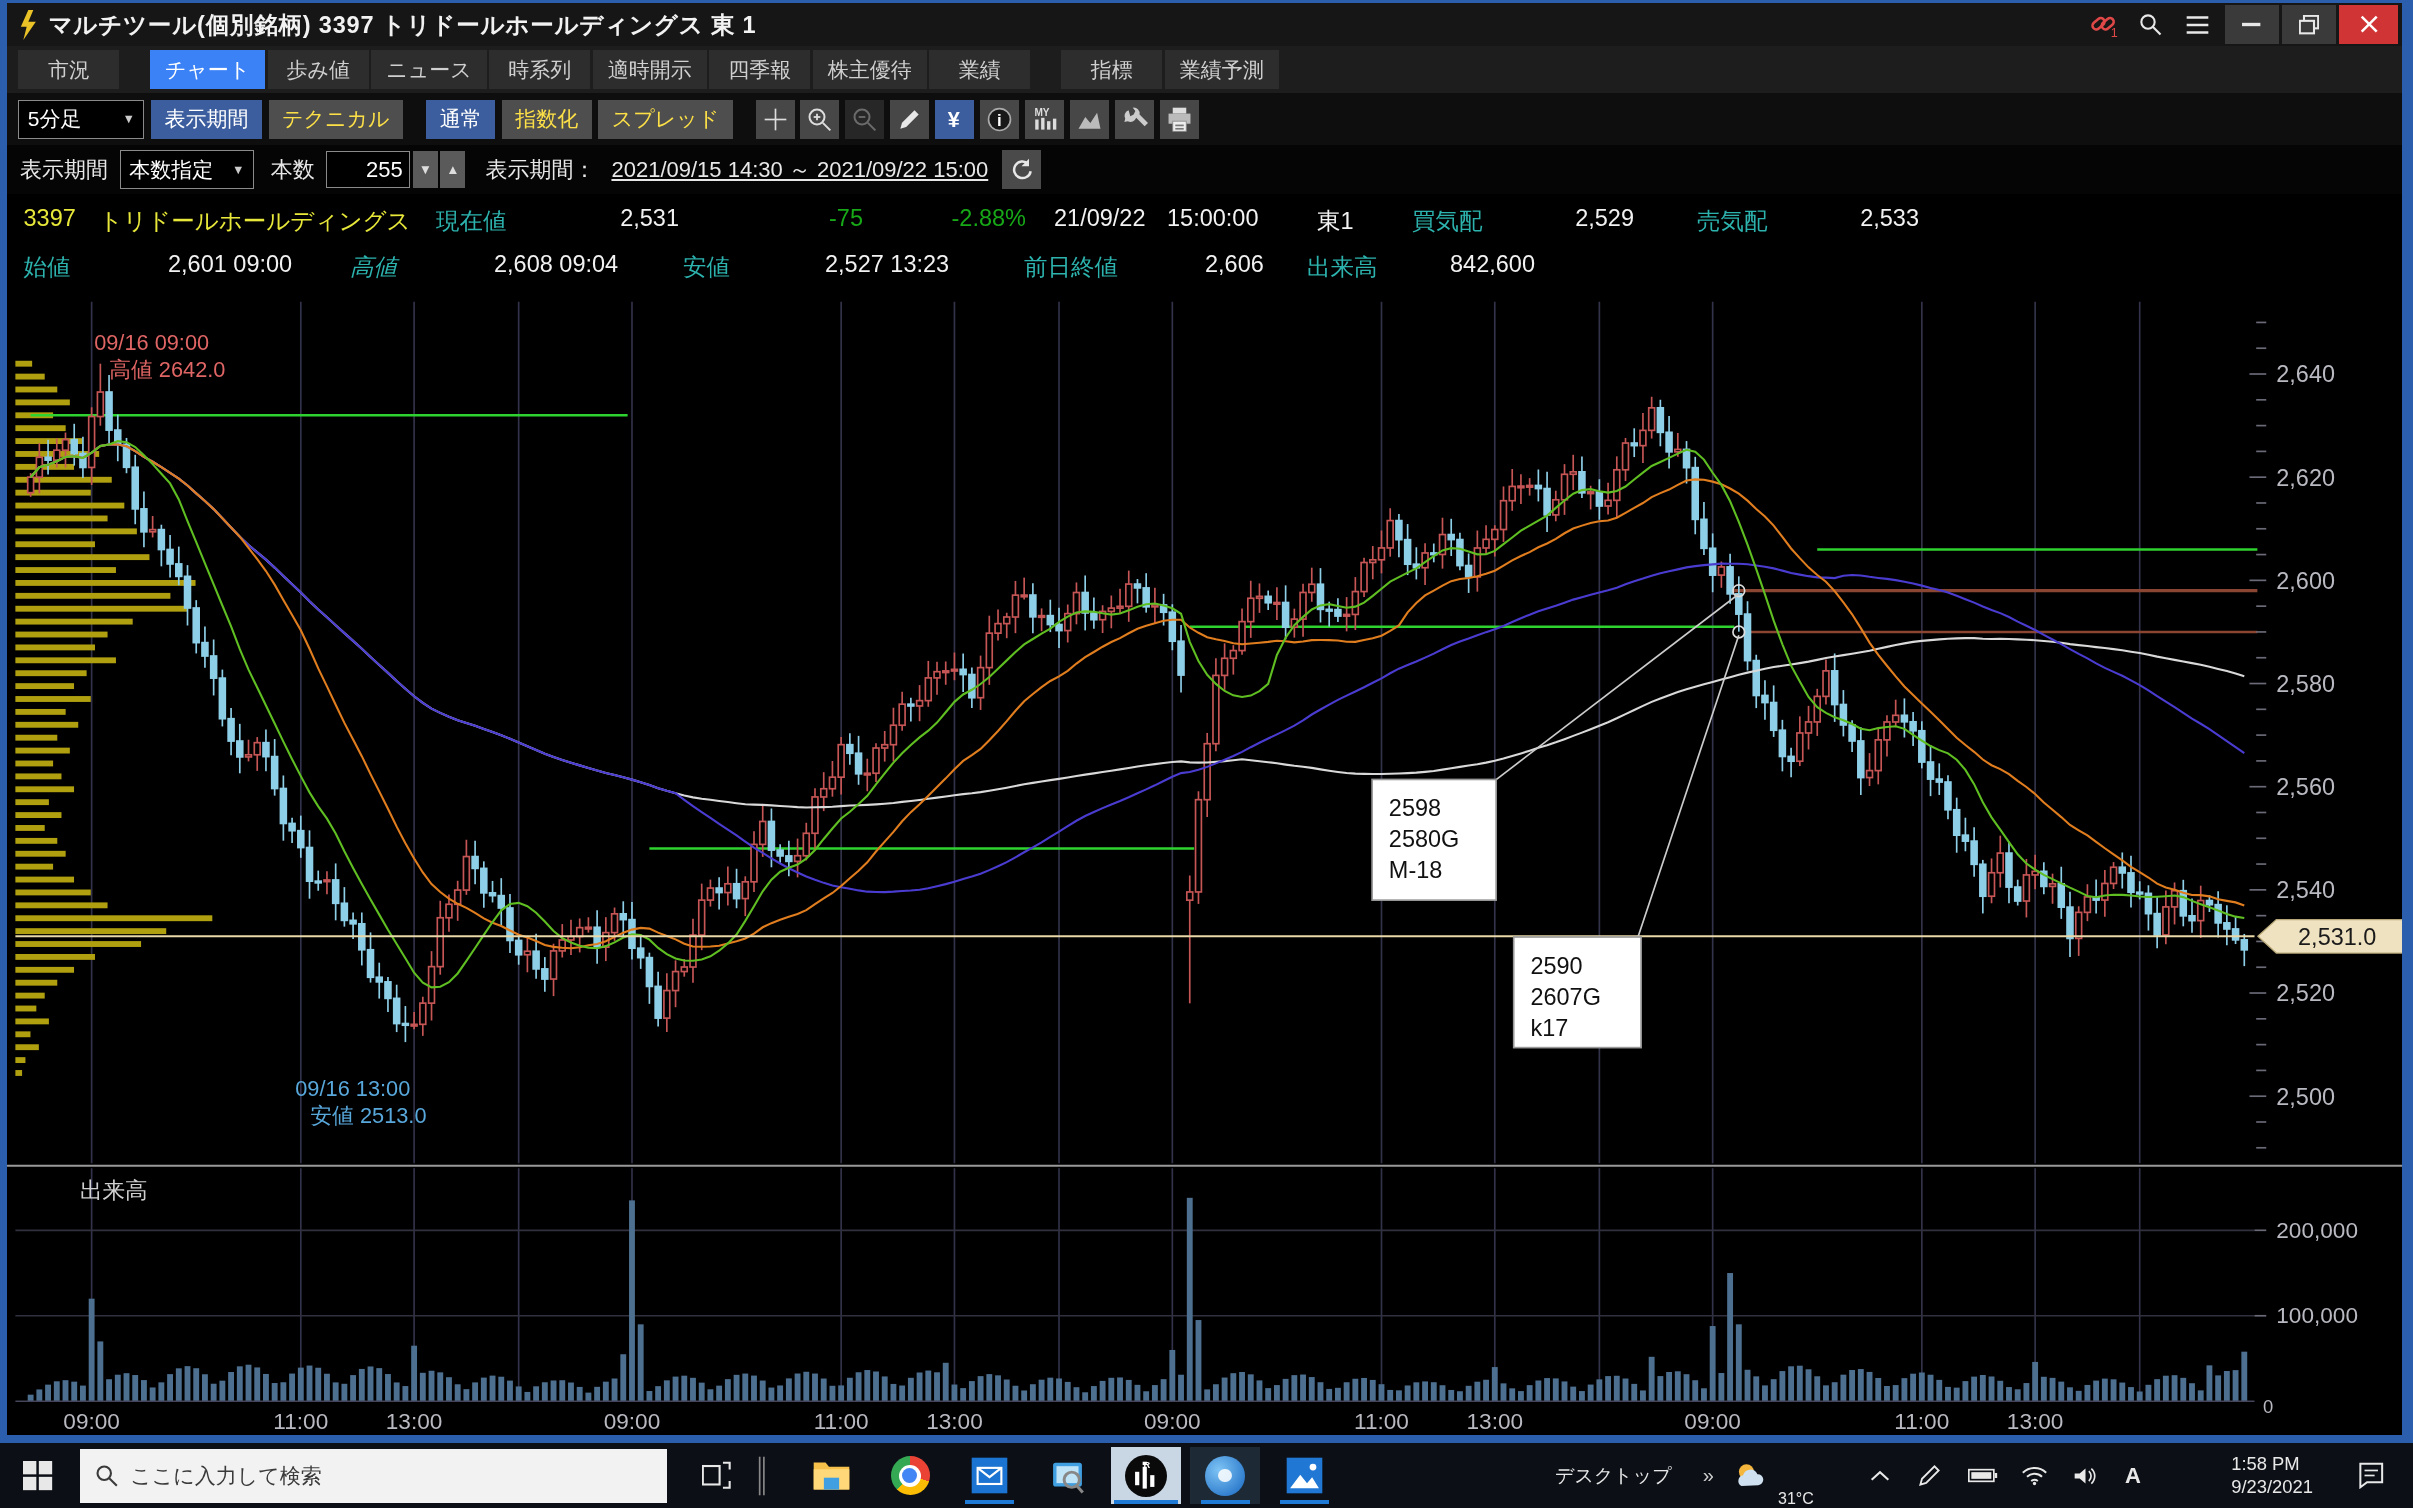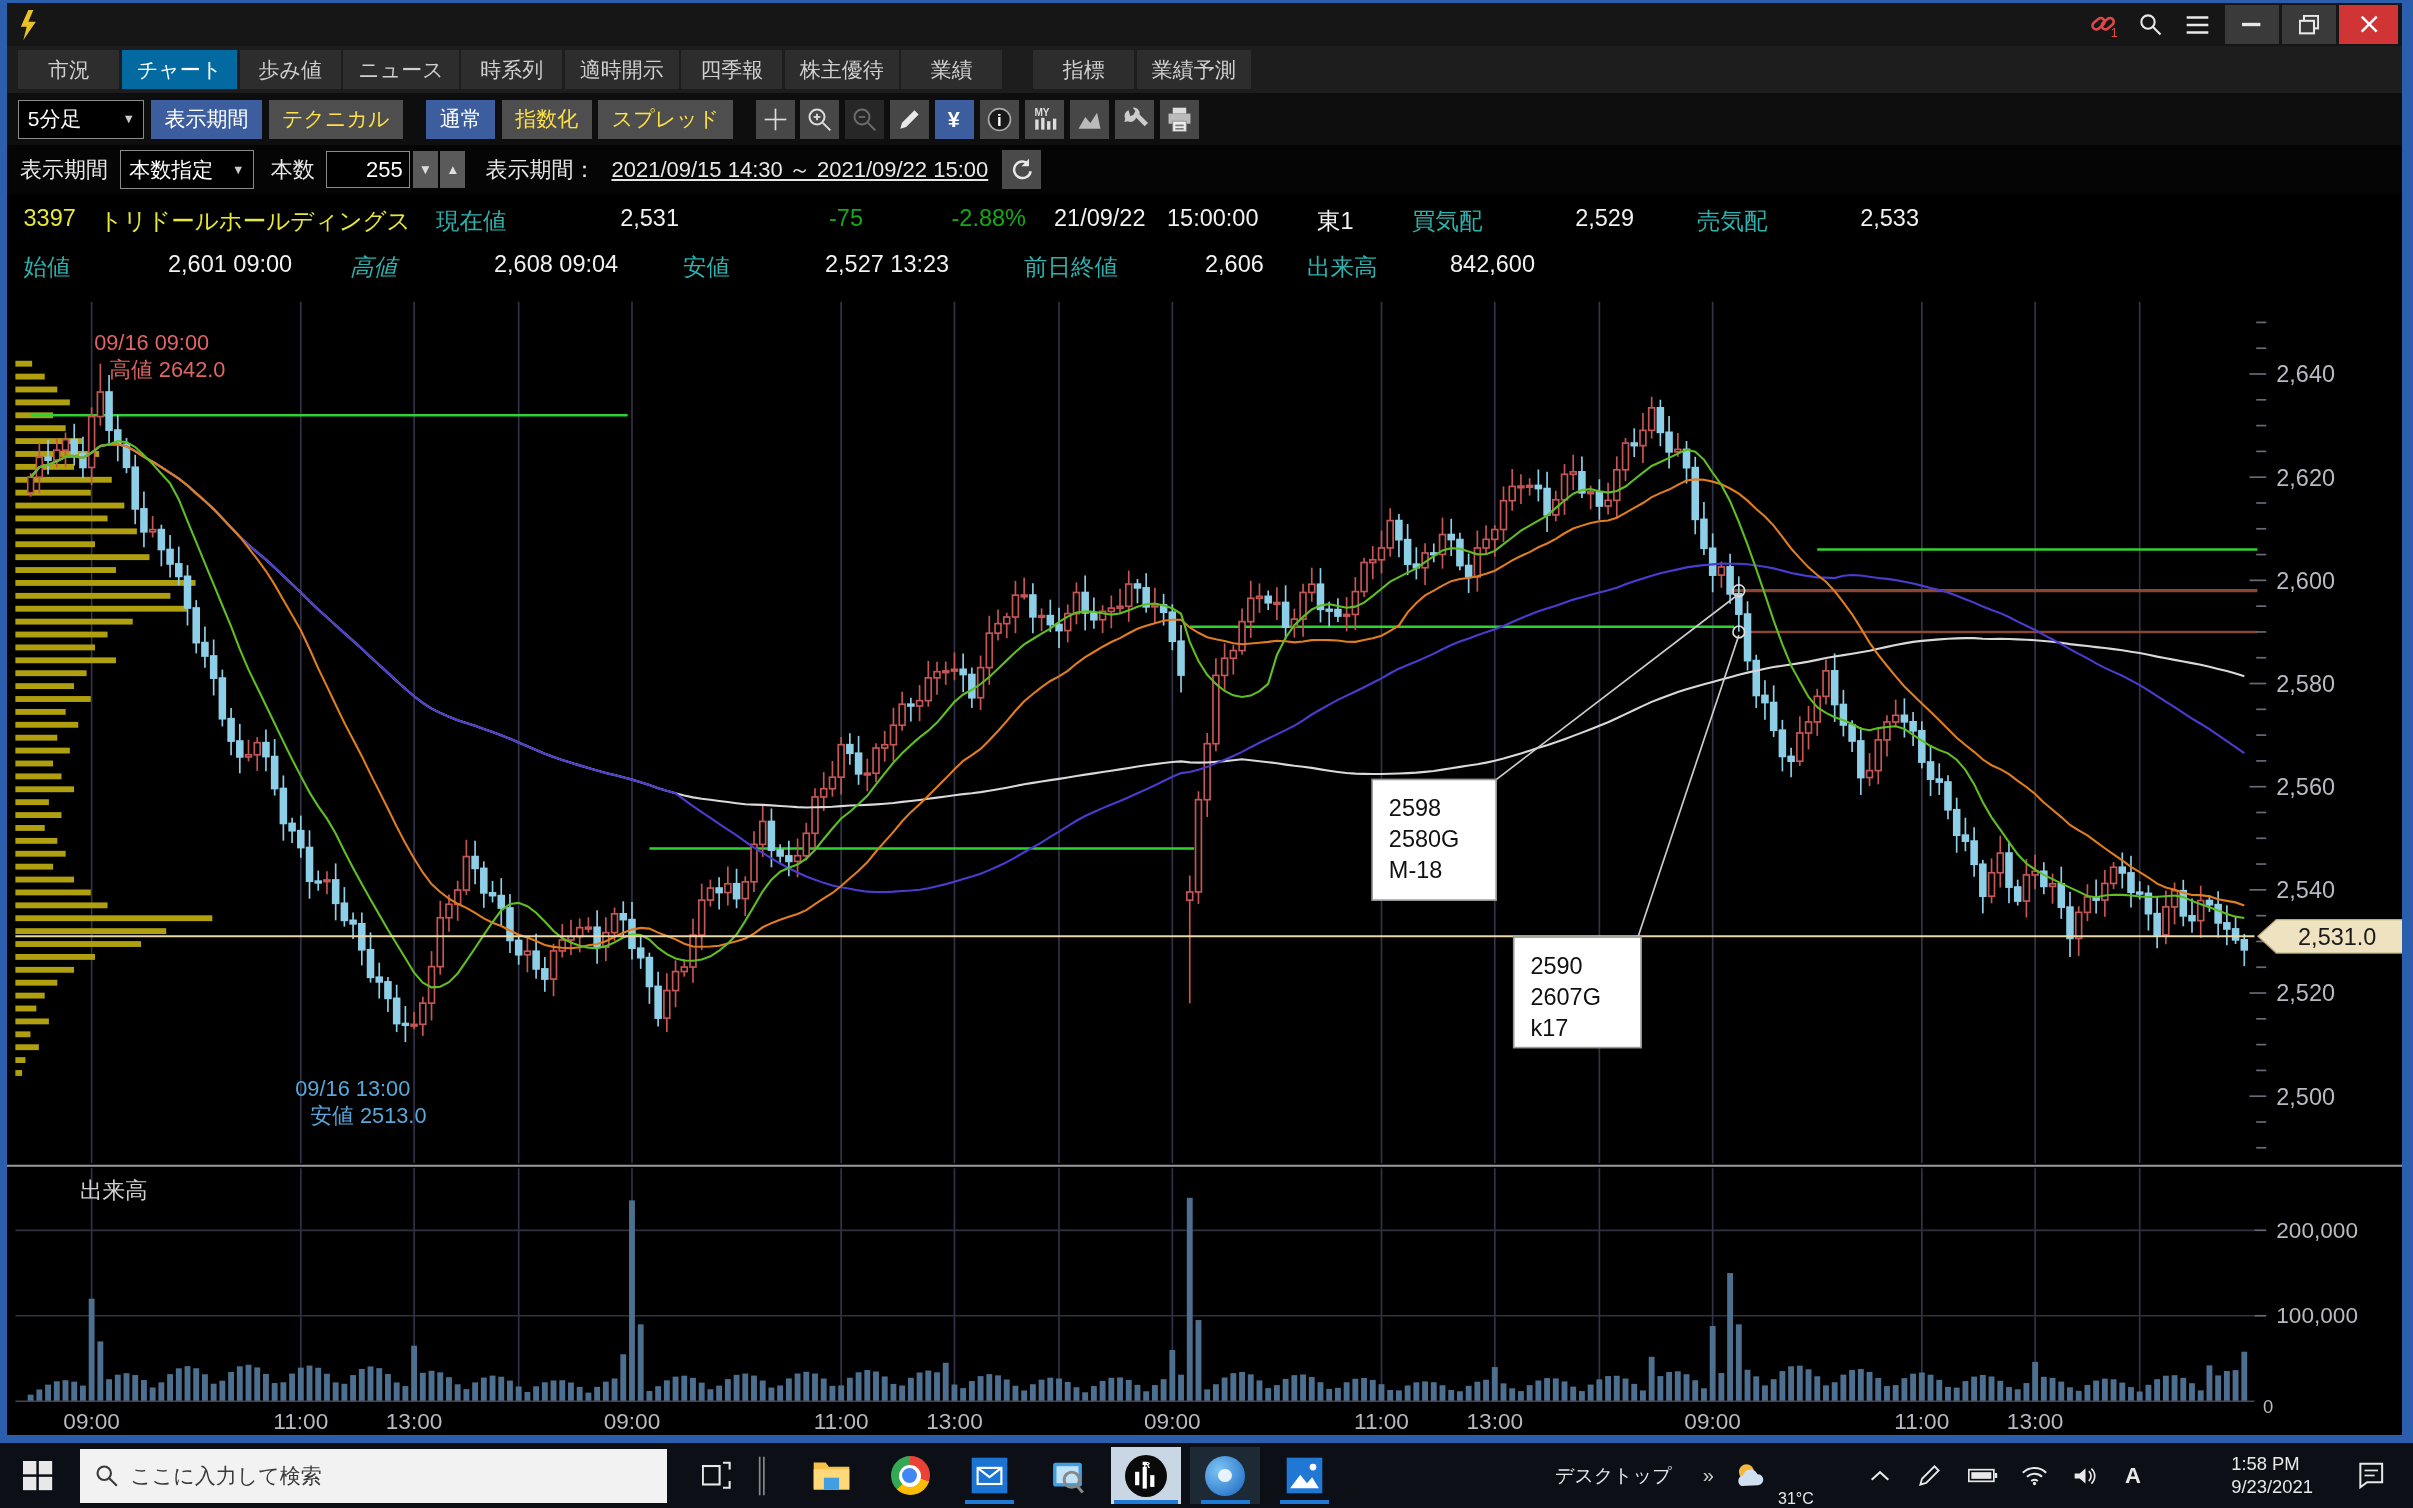--- a/index.html
+++ b/index.html
@@ -12,21 +12,21 @@
   .apptitle{font-size:23.5px;font-weight:bold;color:#f2f2f2;margin-left:8.4px;letter-spacing:0.8px;}
   .tb-right{position:absolute;right:3.4px;top:0;height:44px;display:flex;align-items:center;}
   .tb-ctl{width:54px;height:39px;display:flex;align-items:center;justify-content:center;margin-left:3.4px;}
   .tb-ctl.close{background:#d03434;width:59px;}
   .tb-ico{width:47px;height:39px;display:flex;align-items:center;justify-content:center;}
   
   .tabsrow{position:absolute;left:6.7px;top:46px;width:2395px;height:47px;background:#1d1d1d;
            display:flex;align-items:center;padding-left:11.7px;box-sizing:border-box;z-index:10;}
   .tab{min-width:101px;height:39px;margin-right:2.5px;background:#2d2d2d;color:#cfcfcf;font-size:21px;
        display:flex;align-items:center;justify-content:center;padding:0 15px;box-sizing:border-box;}
-  .tab.active{background:#0369a1;color:#fff;}
+  .tab.active{background:#3b82f6;color:#fff;margin-left:28px;}
   .tab.gapleft{margin-left:28.5px;}
   
   .toolrow{position:absolute;left:6.7px;top:93px;width:2395px;height:52px;background:#0e0e0e;
            display:flex;align-items:center;padding-left:11.7px;box-sizing:border-box;z-index:10;}
   .ddl{height:39px;background:#000;border:1.7px solid #8a8a8a;color:#fff;font-size:21px;
        display:flex;align-items:center;justify-content:space-between;padding:0 8.4px;box-sizing:border-box;}
   .tbtn{height:39px;background:#4e4e4e;color:#fde047;font-size:21px;display:flex;align-items:center;
         justify-content:center;padding:0 13.4px;margin-left:6.7px;box-sizing:border-box;}
   .tbtn.active{background:#3c5e9e;color:#fff;}
   .ibtn{width:39px;height:39px;background:#474747;margin-left:5.9px;display:flex;align-items:center;
@@ -64,20 +64,21 @@
   <div class="frame" style="left:0;top:0;width:6.7px;height:1443px;"></div>
   <div class="frame" style="left:2402px;top:0;width:11.7px;height:1443px;"></div>
   <div class="frame" style="left:0;top:1435px;width:2413px;height:8.4px;"></div>
 
   <div class="titlebar">
     <span style="margin-left:8.4px;display:flex;">
       <svg width="25" height="34" viewBox="0 0 30 40">
           <path d="M16 2 L7 22 h7 l-4 16 L25 16 h-9 l6-14 Z" fill="#e8c227"></path>
         </svg>
     </span>
+    <span class="apptitle">マルチツール(個別銘柄) 3397 トリドールホールディングス 東 1</span>
     <div class="tb-right">
       <span class="tb-ico">
         <svg width="28.5" height="28.5" viewBox="0 0 34 34">
           <rect x="3" y="12" width="16" height="9" rx="4.5" transform="rotate(-40 11 16)" fill="none" stroke="#e04848" stroke-width="3"></rect>
           <rect x="14" y="12" width="16" height="9" rx="4.5" transform="rotate(-40 22 16)" fill="none" stroke="#e04848" stroke-width="3"></rect>
           <text x="26" y="32" font-size="15" fill="#e04848">1</text>
         </svg>
       </span>
       <span class="tb-ico">
         <svg width="25" height="25" viewBox="0 0 30 30">

